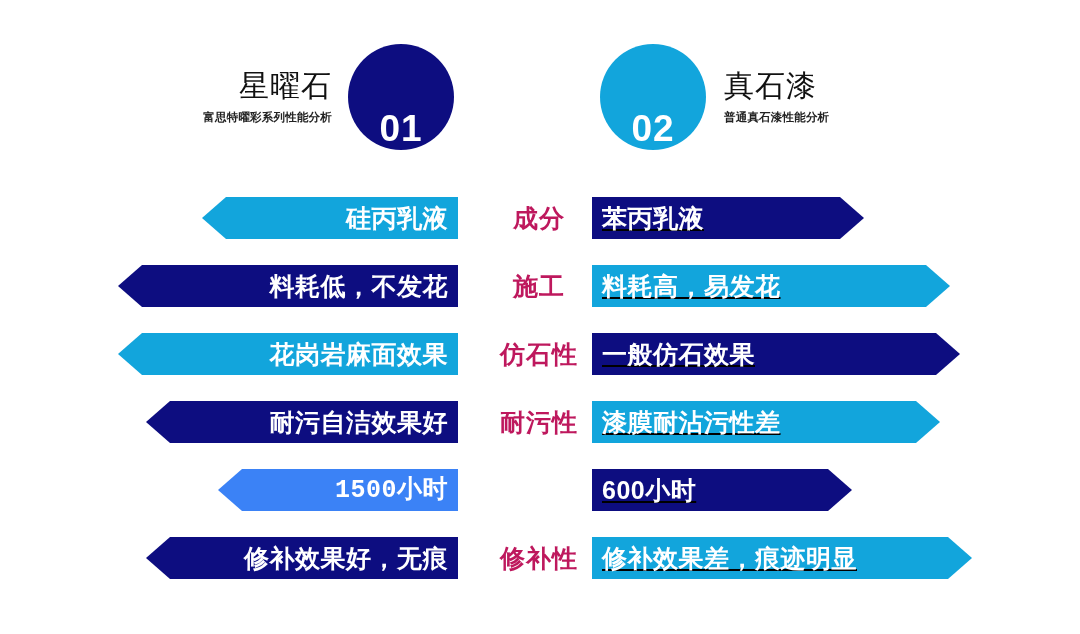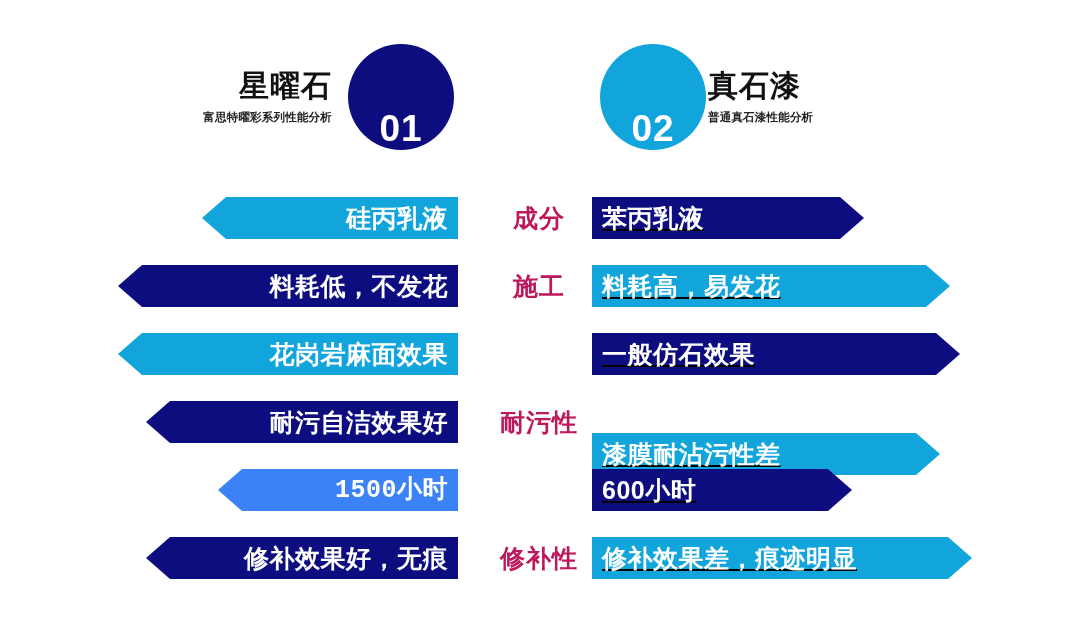--- a/index.html
+++ b/index.html
@@ -45,27 +45,27 @@
     flex-direction: column;
     justify-content: center;
   }
   .head-text.left-text {
     align-items: flex-end;
     margin-right: 16px;
     width: 182px;
   }
   .head-text.right-text {
     align-items: flex-start;
-    margin-left: 2px;
+    margin-left: 18px;
     width: 190px;
   }
 
   .head-title {
     font-size: 30px;
-    font-weight: bold;
+    font-weight: normal;
     color: #111111;
     letter-spacing: 1px;
     line-height: 1.15;
     white-space: nowrap;
   }
   .head-sub {
     font-size: 11.5px;
     font-weight: bold;
     color: #222222;
     letter-spacing: 0.2px;
@@ -196,30 +196,31 @@
         </div>
         <div class="center-label">施工</div>
         <div class="bar bar-right" style="left: 592px; width: 358px; background: rgb(18, 165, 220);">
           <span class="bar-label">料耗高，易发花</span>
         </div>
       </div>
       <div class="row">
         <div class="bar bar-left" style="left: 118px; width: 340px; background: rgb(18, 165, 220);">
           <span class="bar-label">花岗岩麻面效果</span>
         </div>
+        <div class="center-label">仿石性</div>
         <div class="bar bar-right" style="left: 592px; width: 368px; background: rgb(13, 13, 128);">
           <span class="bar-label">一般仿石效果</span>
         </div>
       </div>
       <div class="row">
         <div class="bar bar-left" style="left: 146px; width: 312px; background: rgb(13, 13, 128);">
           <span class="bar-label">耐污自洁效果好</span>
         </div>
         <div class="center-label">耐污性</div>
-        <div class="bar bar-right" style="left: 592px; width: 348px; background: rgb(18, 165, 220); margin-top: 32px;">
+        <div class="bar bar-right" style="left: 592px; width: 348px; background: rgb(18, 165, 220);">
           <span class="bar-label">漆膜耐沾污性差</span>
         </div>
       </div>
       <div class="row">
         <div class="bar bar-left" style="left: 218px; width: 240px; background: #3b82f6; font-family: Liberation Mono, monospace;">
           <span class="bar-label">1500小时</span>
         </div>
         <div class="bar bar-right" style="left: 592px; width: 260px; background: rgb(13, 13, 128);">
           <span class="bar-label">600小时</span>
         </div>

